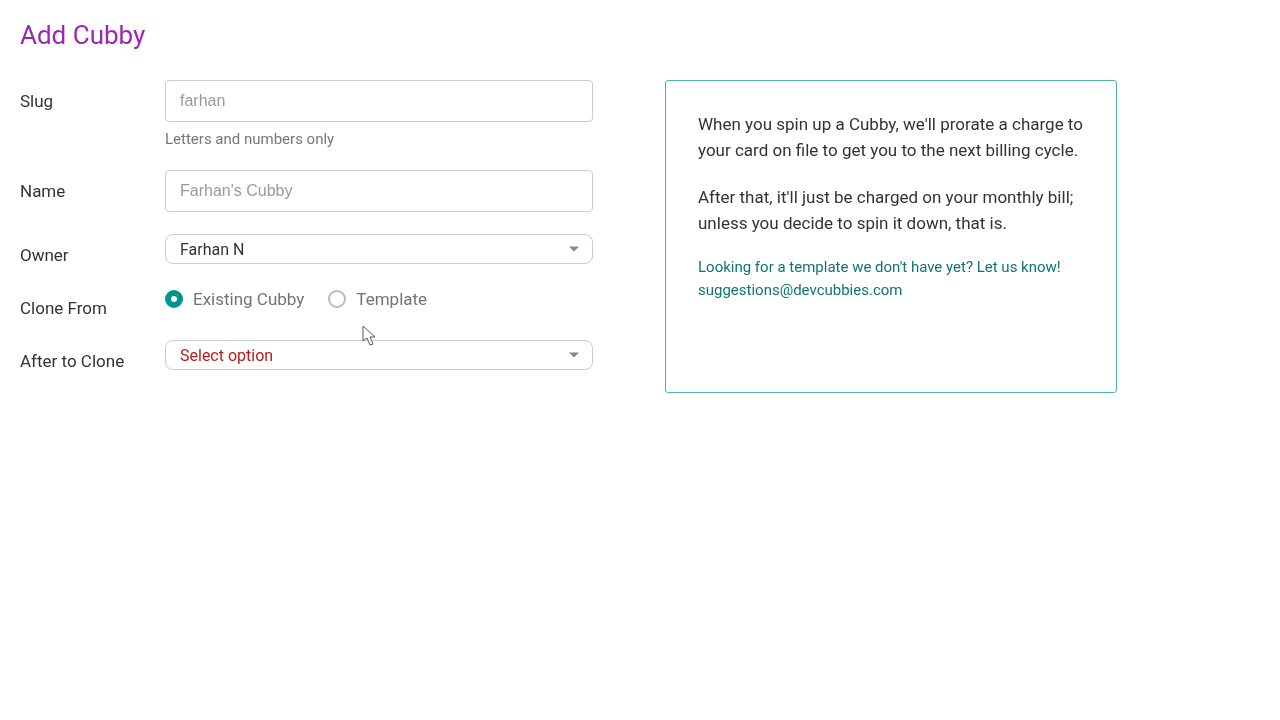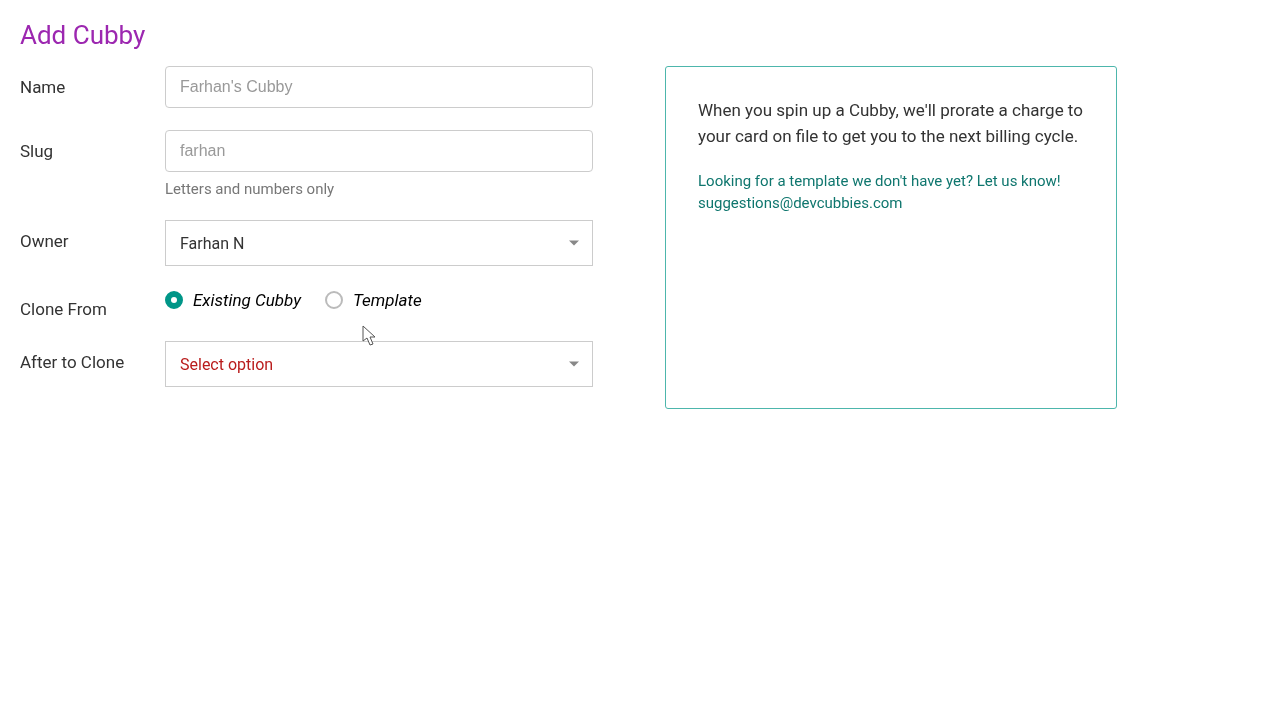--- a/index.html
+++ b/index.html
@@ -8,21 +8,21 @@
       background: #fff;
       width: 1280px;
       height: 720px;
       padding: 20px;
       color: #333;
     }
     .page-title {
       color: #9c27b0;
       font-size: 26px;
       font-weight: 400;
-      margin-bottom: 16px;
+      margin-bottom: 30px;
     }
     .container {
       display: flex;
       gap: 50px;
     }
     .form-col {
       width: 595px;
     }
     .form-row {
       display: flex;
@@ -53,23 +53,23 @@
       margin-top: 8px;
       color: #777;
       font-size: 15px;
     }
     .select-wrap {
       position: relative;
       width: 428px;
     }
     .select-box {
       width: 100%;
-      height: 46px;
+      height: 30px;
       border: 1px solid #ccc;
-      border-radius: 0;
+      border-radius: 8px;
       padding: 0 14px;
       font-size: 16px;
       color: #333;
       display: flex;
       align-items: center;
       background: #fff;
       cursor: pointer;
     }
     .select-box.placeholder { color: #b91c1c; }
     .caret {
@@ -110,22 +110,21 @@
       content: "";
       position: absolute;
       width: 6px; height: 6px;
       background: #fff;
       border-radius: 50%;
       top: 50%; left: 50%;
       transform: translate(-50%, -50%);
     }
     .radio-label {
       font-size: 17px;
-      color: #000000;
-      font-style: italic;
+      color: #737373;
     }
     .info-box {
       width: 452px;
       border: 1px solid #4db6ac;
       border-radius: 3px;
       padding: 30px 32px;
       color: #333;
     }
     .info-p {
       font-size: 17px;
@@ -146,31 +145,31 @@
   </style>
 </head>
 <body>
 
 <h1 class="page-title">Add Cubby</h1>
 
 <div class="container">
   <div class="form-col">
 
     <div class="form-row">
-      <div class="form-label">Name</div>
-      <div class="form-control-wrap">
-        <input class="text-input" type="text" placeholder="Farhan's Cubby" style="">
-      </div>
-    </div>
-
-    <div class="form-row">
       <div class="form-label">Slug</div>
       <div class="form-control-wrap">
         <input class="text-input" type="text" placeholder="farhan" style="">
         <span class="help-text">Letters and numbers only</span>
+      </div>
+    </div>
+
+    <div class="form-row">
+      <div class="form-label">Name</div>
+      <div class="form-control-wrap">
+        <input class="text-input" type="text" placeholder="Farhan's Cubby" style="">
       </div>
     </div>
 
     <div class="form-row">
       <div class="form-label">Owner</div>
       <div class="form-control-wrap">
         <div class="select-wrap">
           <div class="select-box">
             <span>Farhan N</span>
           </div>
@@ -204,20 +203,21 @@
           </div>
           <span class="caret"></span>
         </div>
       </div>
     </div>
 
   </div>
 
   <div class="info-box">
     <p class="info-p">When you spin up a Cubby, we'll prorate a charge to your card on file to get you to the next billing cycle.</p>
+    <p class="info-p">After that, it'll just be charged on your monthly bill; unless you decide to spin it down, that is.</p>
     <p class="info-small">Looking for a template we don't have yet? Let us know! suggestions@devcubbies.com</p>
   </div>
 
 </div>
 
 <svg class="cursor" width="16" height="22" viewBox="0 0 16 22">
   <path d="M1 1 L1 16 L5 13 L8 20 L11 19 L8 12 L13 12 Z" fill="#fff" stroke="#555" stroke-width="1"></path>
 </svg>
 
 </body></html>

